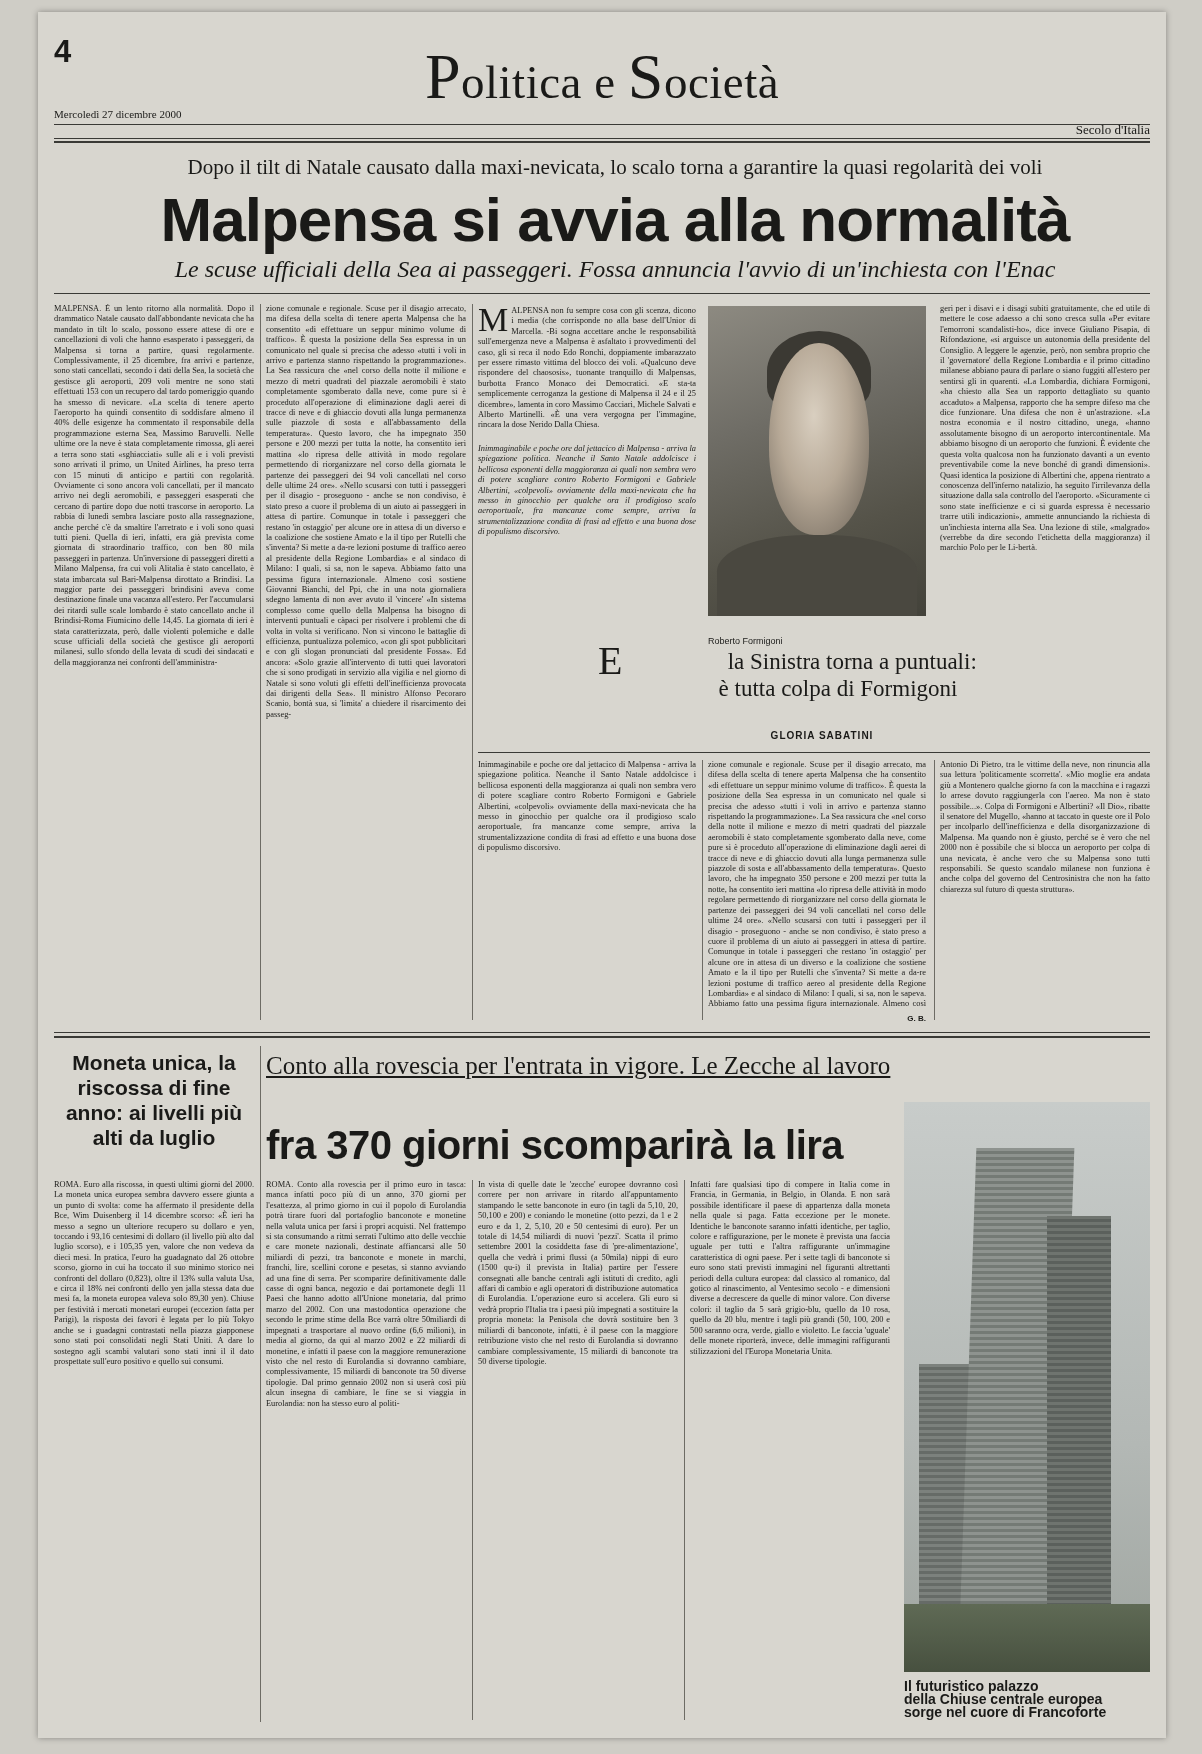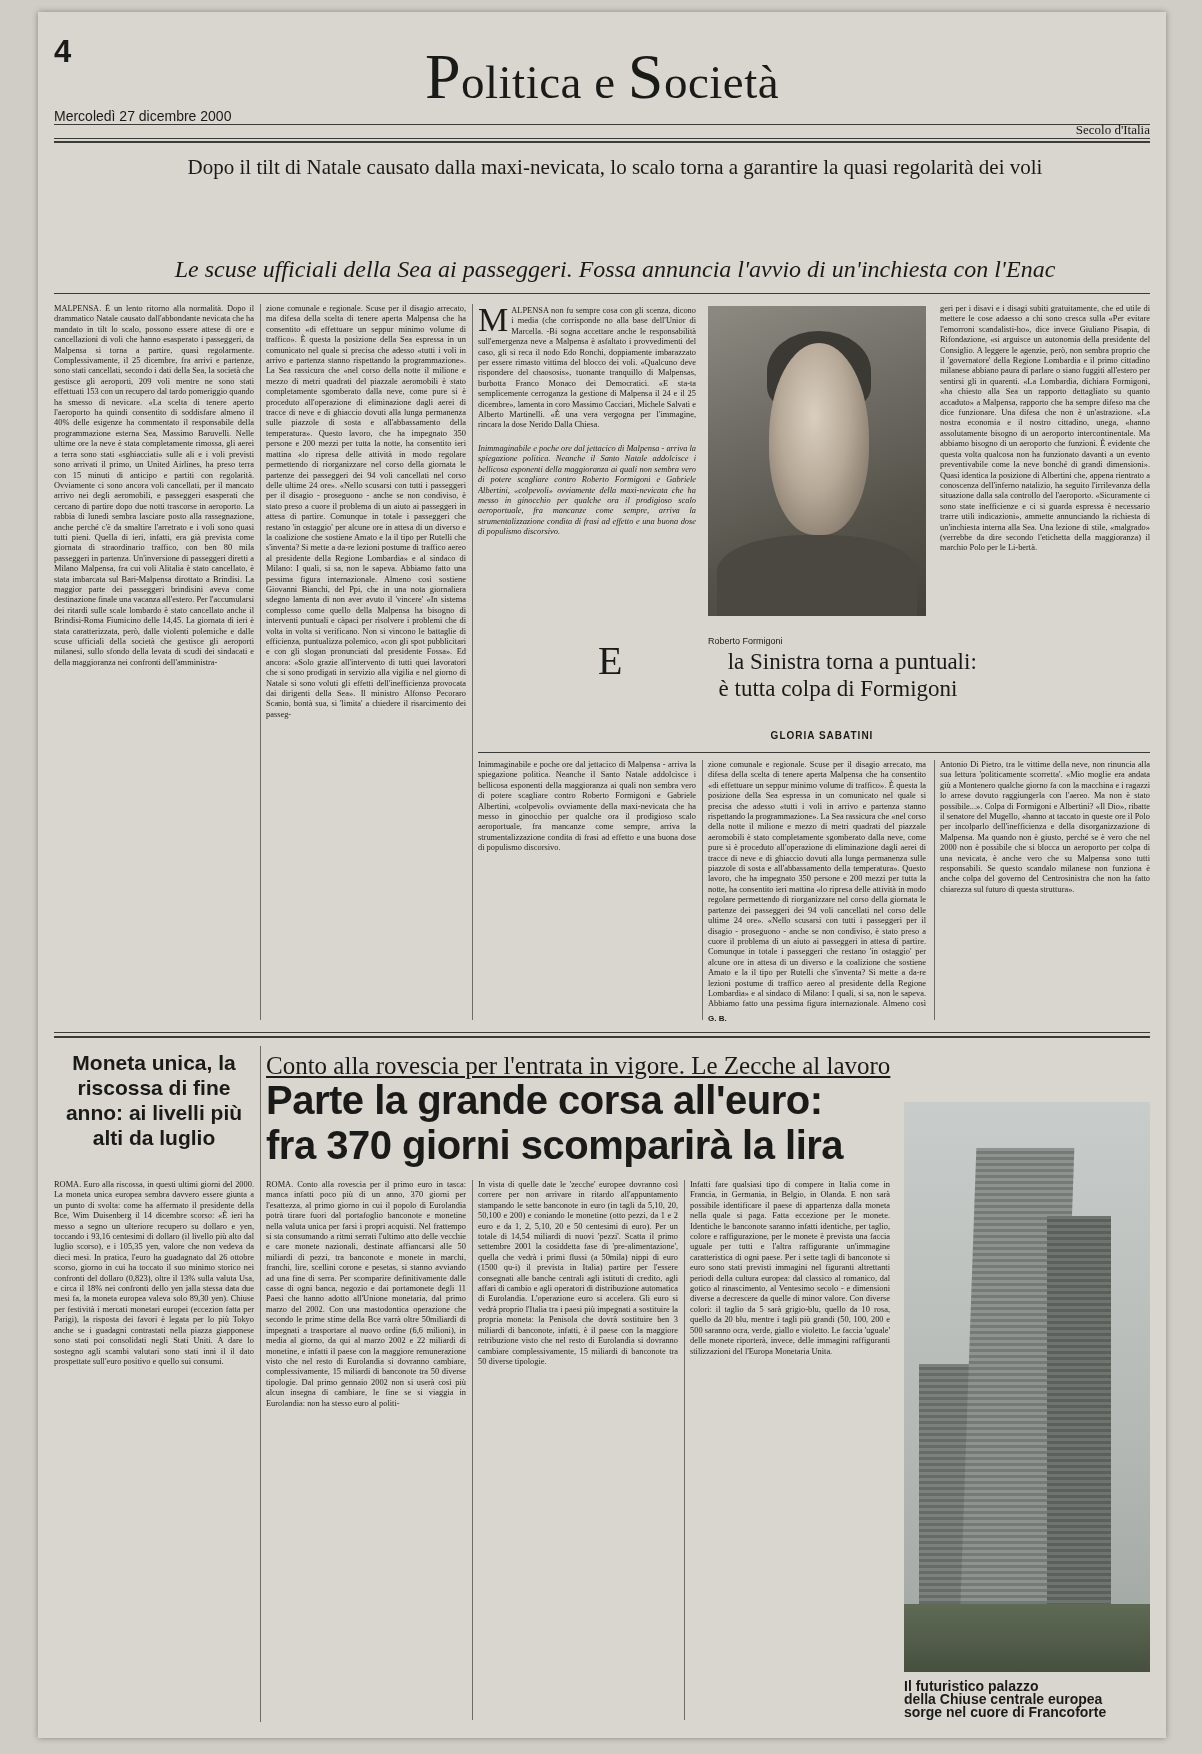--- a/index.html
+++ b/index.html
@@ -49,22 +49,22 @@
   .head-rule {
     position: absolute;
     left: 16px;
     width: 1096px;
     border-top: 1px solid #3a3a36;
   }
   .dateline {
     position: absolute;
     left: 16px;
     top: 96px;
-    font-family: Liberation Sans, sans-serif;
-    font-size: 14px;
+    font-family: Liberation Serif, serif;
+    font-size: 11px;
   }
   .masthead-right {
     position: absolute;
     right: 16px;
     top: 110px;
     font-family: "Liberation Serif", serif;
     font-size: 13px;
   }
   .rule-a { top: 112px; }
   .rule-b { top: 126px; }
@@ -184,21 +184,21 @@
   .byline {
     position: absolute;
     text-align: center;
     width: 100%;
     font-family: "Liberation Sans", sans-serif;
     font-weight: bold;
     font-size: 10px;
     letter-spacing: 1px;
   }
   .sig {
-    text-align: left;
+    text-align: right;
     font-family: "Liberation Sans", sans-serif;
     font-weight: bold;
     font-size: 8px;
     margin-top: 4px;
   }
 
   
   .side-head {
     position: absolute;
     text-align: center;
@@ -278,20 +278,21 @@
     <div class="section-title">
       <span class="cap">P</span><span>olitica e </span><span class="cap">S</span><span>ocietà</span>
     </div>
     <div class="head-rule rule-a"></div>
     <div class="dateline">Mercoledì 27 dicembre 2000</div>
     <div class="masthead-right">Secolo d'Italia</div>
     <div class="head-rule rule-b"></div>
     <div class="head-rule rule-c"></div>
 
     <div class="kicker">Dopo il tilt di Natale causato dalla maxi-nevicata, lo scalo torna a garantire la quasi regolarità dei voli</div>
+    <div class="headline">Malpensa si avvia alla normalità</div>
     <div class="subhead">Le scuse ufficiali della Sea ai passeggeri. Fossa annuncia l'avvio di un'inchiesta con l'Enac</div>
     <div class="head-rule rule-d"></div>
 
     <div class="col" style="left:16px; top:292px; width:200px; height:716px;">MALPENSA. È un lento ritorno alla normalità. Dopo il drammatico Natale causato dall'abbondante nevicata che ha mandato in tilt lo scalo, possono essere attese di ore e cancellazioni di voli che hanno esasperato i passeggeri, da Malpensa si torna a partire, quasi regolarmente. Complessivamente, il 25 dicembre, fra arrivi e partenze, sono stati cancellati, secondo i dati della Sea, la società che gestisce gli aeroporti, 209 voli mentre ne sono stati effettuati 153 con un recupero dal tardo pomeriggio quando ha smesso di nevicare. «La scelta di tenere aperto l'aeroporto ha quindi consentito di soddisfare almeno il 40% delle esigenze ha commentato il responsabile della programmazione esterna Sea, Massimo Baruvelli. Nelle ultime ore la neve è stata completamente rimossa, gli aerei a terra sono stati «sghiacciati» sulle ali e i voli previsti sono arrivati il primo, un United Airlines, ha preso terra con 15 minuti di anticipo e partiti con regolarità. Ovviamente ci sono ancora voli cancellati, per il mancato arrivo nei degli aeromobili, e passeggeri esasperati che cercano di partire dopo due notti trascorse in aeroporto. La rabbia di lunedì sembra lasciare posto alla rassegnazione, anche perché c'è da smaltire l'arretrato e i voli sono quasi tutti pieni. Quella di ieri, infatti, era già prevista come giornata di straordinario traffico, con ben 80 mila passeggeri in partenza. Un'inversione di passeggeri diretti a Milano Malpensa, fra cui voli Alitalia è stato cancellato, è stata imbarcata sul Bari-Malpensa dirottato a Brindisi. La maggior parte dei passeggeri brindisini aveva come destinazione finale una vacanza all'estero. Per l'accumularsi dei ritardi sulle scale lombardo è stato cancellato anche il Brindisi-Roma Fiumicino delle 14,45. La giornata di ieri è stata caratterizzata, però, dalle violenti polemiche e dalle scuse ufficiali della società che gestisce gli aeroporti milanesi, sullo sfondo della levata di scudi dei sindacati e della maggioranza nei confronti dell'amministra-</div>
 
     <div class="vrule" style="left:222px; top:292px; height:716px;"></div>
 
     <div class="col" style="left:228px; top:292px; width:200px; height:716px;">zione comunale e regionale. Scuse per il disagio arrecato, ma difesa della scelta di tenere aperta Malpensa che ha consentito «di effettuare un seppur minimo volume di traffico». È questa la posizione della Sea espressa in un comunicato nel quale si precisa che adesso «tutti i voli in arrivo e partenza stanno rispettando la programmazione». La Sea rassicura che «nel corso della notte il milione e mezzo di metri quadrati del piazzale aeromobili è stato completamente sgomberato dalla neve, come pure si è proceduto all'operazione di eliminazione dagli aerei di tracce di neve e di ghiaccio dovuti alla lunga permanenza sulle piazzole di sosta e all'abbassamento della temperatura». Questo lavoro, che ha impegnato 350 persone e 200 mezzi per tutta la notte, ha consentito ieri mattina «lo ripresa delle attività in modo regolare permettendo di riorganizzare nel corso della giornata le partenze dei passeggeri dei 94 voli cancellati nel corso delle ultime 24 ore». «Nello scusarsi con tutti i passeggeri per il disagio - proseguono - anche se non condiviso, è stato preso a cuore il problema di un aiuto ai passeggeri in attesa di partire. Comunque in totale i passeggeri che restano 'in ostaggio' per alcune ore in attesa di un diverso e la coalizione che sostiene Amato e la il tipo per Rutelli che s'inventa? Si mette a da-re lezioni postume di traffico aereo al presidente della Regione Lombardia» e al sindaco di Milano: I quali, si sa, non le sapeva. Abbiamo fatto una pessima figura internazionale. Almeno così sostiene Giovanni Bianchi, del Ppi, che in una nota giornaliera sdegno lamenta di non aver avuto il 'vincere' «In sistema complesso come quello della Malpensa ha bisogno di interventi puntuali e càpaci per risolvere i problemi che di volta in volta si verificano. Non si vincono le battaglie di efficienza, puntualizza polemico, «con gli spot pubblicitari e con gli slogan pronunciati dal presidente Fossa». Ed ancora: «Solo grazie all'intervento di tutti quei lavoratori che si sono prodigati in servizio alla vigilia e nel giorno di Natale si sono voluti gli effetti dell'inefficienza provocata dai dirigenti della Sea». Il ministro Alfonso Pecoraro Scanio, bontà sua, si 'limita' a chiedere il risarcimento dei passeg-</div>
 
     <div class="vrule" style="left:434px; top:292px; height:716px;"></div>
@@ -325,21 +326,21 @@
     <div class="col" style="left:902px; top:748px; width:210px; height:260px;">Antonio Di Pietro, tra le vittime della neve, non rinuncia alla sua lettura 'politicamente scorretta'. «Mio moglie era andata giù a Montenero qualche giorno fa con la macchina e i ragazzi lo arrese dovuto raggiungerla con l'aereo. Ma non è stato possibile...». Colpa di Formigoni e Albertini? «Il Dio», ribatte il senatore del Mugello, «hanno at taccato in queste ore il Polo per incolparlo dell'inefficienza e della disorganizzazione di Malpensa. Ma quando non è giusto, perché se è vero che nel 2000 non è possibile che si blocca un aeroporto per colpa di una nevicata, è anche vero che su Malpensa sono tutti responsabili. Se questo scandalo milanese non funziona è anche colpa del governo del Centrosinistra che non ha fatto chiarezza sul futuro di questa struttura».</div>
 
     <div class="head-rule" style="top:1020px; left:16px; width:1096px;"></div>
     <div class="head-rule" style="top:1024px; left:16px; width:1096px; border-top-width:2px;"></div>
 
     <div class="side-head" style="left:16px; top:1038px; width:200px;">Moneta unica, la riscossa di fine anno: ai livelli più alti da luglio</div>
 
     <div class="kicker2" style="left:228px; top:1040px; width:884px;">Conto alla rovescia per l'entrata in vigore. Le Zecche al lavoro</div>
 
     <div class="headline2" style="left:228px; top:1066px; width:600px;">
-      <span>Parte la grande corsa all'euro:</span><br>
+      <br>
       <span>fra 370 giorni scomparirà la lira</span>
     </div>
 
     <div class="vrule" style="left:222px; top:1034px; height:676px;"></div>
 
     <div class="col" style="left:16px; top:1168px; width:200px; height:540px;">ROMA. Euro alla riscossa, in questi ultimi giorni del 2000. La moneta unica europea sembra davvero essere giunta a un punto di svolta: come ha affermato il presidente della Bce, Wim Duisenberg il 14 dicembre scorso: «È ieri ha messo a segno un ulteriore recupero su dollaro e yen, toccando i 93,16 centesimi di dollaro (il livello più alto dal luglio scorso), e i 105,35 yen, valore che non vedeva da dieci mesi. In pratica, l'euro ha guadagnato dal 26 ottobre scorso, giorno in cui ha toccato il suo minimo storico nei confronti del dollaro (0,823), oltre il 13% sulla valuta Usa, e circa il 18% nei confronti dello yen jalla stessa data due mesi fa, la moneta europea valeva solo 89,30 yen). Chiuse per festività i mercati monetari europei (eccezion fatta per Parigi), la risposta dei favori è legata per lo più Tokyo anche se i guadagni contrastati nella piazza giapponese sono stati poi consolidati negli Stati Uniti. A dare lo sostegno agli scambi valutari sono stati inni il il dato prospettate sull'euro positivo e quello sui consumi.</div>
 
     <div class="col" style="left:228px; top:1168px; width:200px; height:540px;">ROMA. Conto alla rovescia per il primo euro in tasca: manca infatti poco più di un anno, 370 giorni per l'esattezza, al primo giorno in cui il popolo di Eurolandia potrà tirare fuori dal portafoglio banconote e monetine nella valuta unica per farsi i propri acquisti. Nel frattempo si sta consumando a ritmi serrati l'ultimo atto delle vecchie e care monete nazionali, destinate affiancarsi alle 50 miliardi di pezzi, tra banconote e monete in marchi, franchi, lire, scellini corone e pesetas, si stanno avviando ad una fine di serra. Per scomparire definitivamente dalle casse di ogni banca, negozio e dai portamonete degli 11 Paesi che hanno adotto all'Unione monetaria, dal primo marzo del 2002. Con una mastodontica operazione che secondo le prime stime della Bce varrà oltre 50miliardi di impegnati a trasportare al nuovo ordine (6,6 milioni), in media al giorno, da qui al marzo 2002 e 22 miliardi di monetine, e infatti il paese con la maggiore remunerazione visto che nel resto di Eurolandia si dovranno cambiare, complessivamente, 15 miliardi di banconote tra 50 diverse tipologie. Dal primo gennaio 2002 non si userà così più alcun insegna di cambiare, le fine se si viaggia in Eurolandia: non ha stesso euro al politi-</div>
     <div class="vrule" style="left:434px; top:1168px; height:540px;"></div>
 

